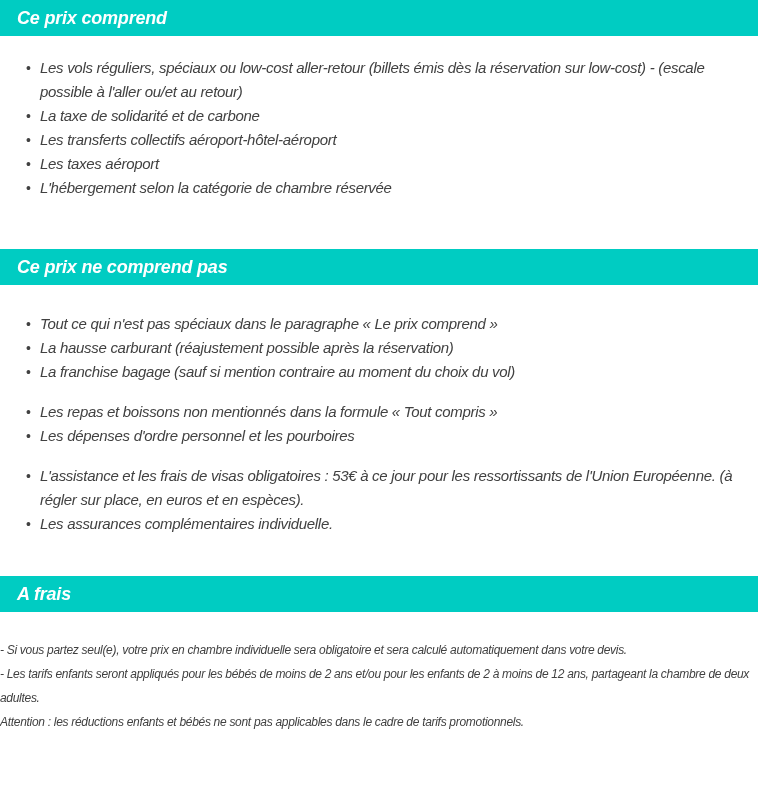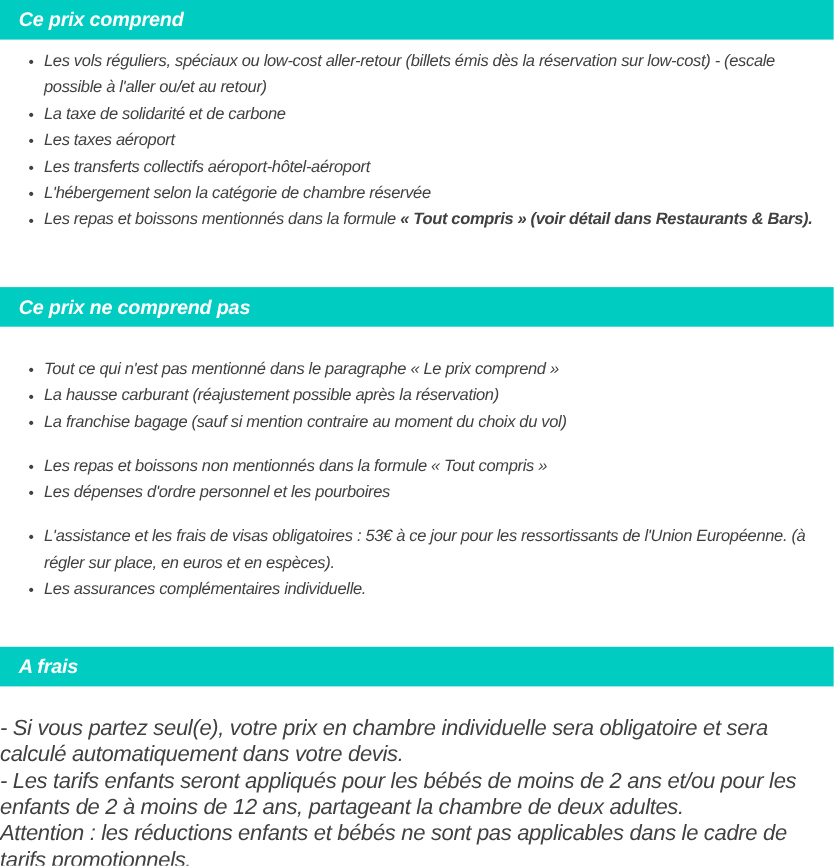--- a/index.html
+++ b/index.html
@@ -37,21 +37,21 @@
     font-weight: bold;
     font-style: italic;
     color: var(--header-text);
     letter-spacing: -0.2px;
   }
   ul.bullet-list {
     list-style: none;
     margin: 0;
     padding: 0 8px 0 40px;
   }
-  ul.bullet-list.first { margin-top: 8px; }
+  ul.bullet-list.first { margin-top: 20px; }
   ul.bullet-list.second { margin-top: 27px; }
   ul.bullet-list li {
     position: relative;
     font-size: 15px;
     line-height: 24px;
   }
   ul.bullet-list li::before {
     content: "\2022";
     position: absolute;
     left: -14px;
@@ -62,50 +62,49 @@
   }
   ul.bullet-list li.gap-before { margin-top: 16px; }
   section.spaced-1 { margin-top: 49px; }
   section.spaced-2 { margin-top: 40px; }
   .paragraphs {
     margin-top: 26px;
     padding: 0 8px 0 0;
   }
   .paragraphs p {
     margin: 0;
-    font-size: 20px;
+    font-size: 12px;
     line-height: 24px;
   }
   strong { font-weight: bold; }
 </style>
 </head>
 <body>
 
 <main>
 
   <section>
     <div class="section-bar">
       <h2>Ce prix comprend</h2>
     </div>
     <ul class="bullet-list first">
       <li>Les vols réguliers, spéciaux ou low-cost aller-retour (billets émis dès la réservation sur low-cost) - (escale possible à l'aller ou/et au retour)</li>
       <li>La taxe de solidarité et de carbone</li>
+      <li>Les transferts collectifs aéroport-hôtel-aéroport</li>
       <li>Les taxes aéroport</li>
-      <li>Les transferts collectifs aéroport-hôtel-aéroport</li>
       <li>L'hébergement selon la catégorie de chambre réservée</li>
-      <li><span>Les repas et boissons mentionnés dans la formule </span><strong>« Tout compris » (voir détail dans Restaurants &amp; Bars).</strong></li>
     </ul>
   </section>
 
   <section class="spaced-1">
     <div class="section-bar">
       <h2>Ce prix ne comprend pas</h2>
     </div>
     <ul class="bullet-list second">
-      <li>Tout ce qui n'est pas mentionné dans le paragraphe « Le prix comprend »</li>
+      <li>Tout ce qui n'est pas spéciaux dans le paragraphe « Le prix comprend »</li>
       <li>La hausse carburant (réajustement possible après la réservation)</li>
       <li>La franchise bagage (sauf si mention contraire au moment du choix du vol)</li>
       <li class="gap-before">Les repas et boissons non mentionnés dans la formule « Tout compris »</li>
       <li>Les dépenses d'ordre personnel et les pourboires</li>
       <li class="gap-before">L'assistance et les frais de visas obligatoires : 53€ à ce jour pour les ressortissants de l'Union Européenne.  (à régler sur place, en euros et en espèces).</li>
       <li>Les assurances complémentaires individuelle.</li>
     </ul>
   </section>
 
   <section class="spaced-2">

